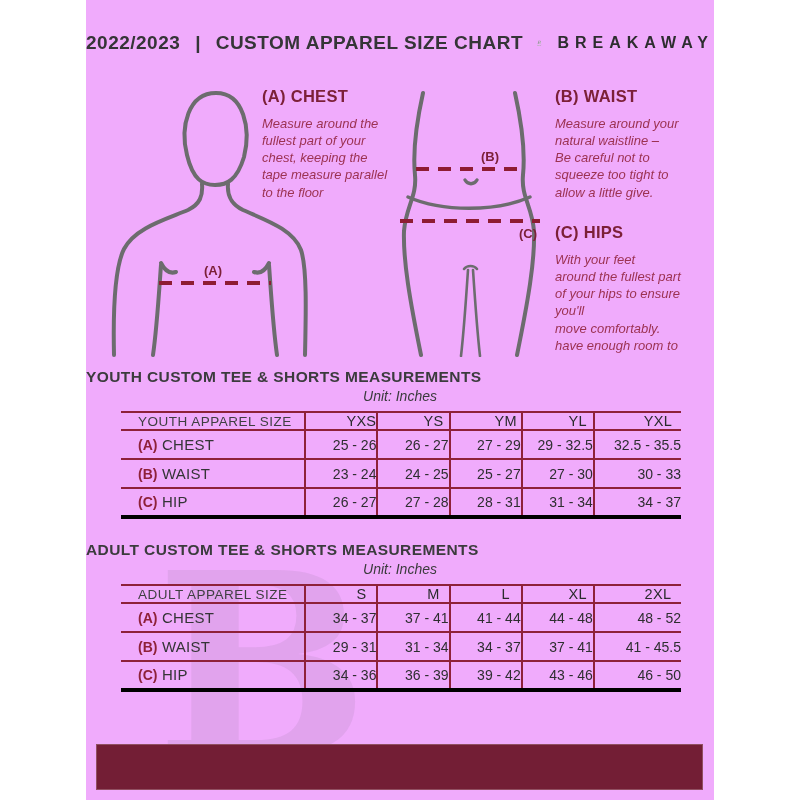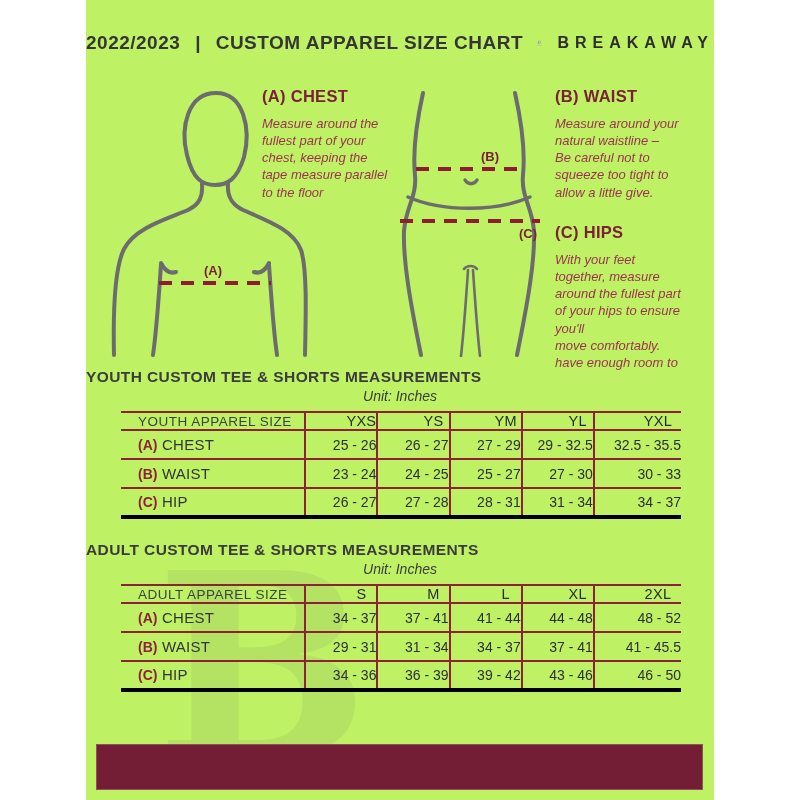--- a/index.html
+++ b/index.html
@@ -5,21 +5,21 @@
   * { margin:0; padding:0; box-sizing:border-box; }
   html,body { width:800px; height:800px; }
   body {
     background:#ffffff;
     font-family:"Liberation Sans", sans-serif;
     position:relative;
     overflow:hidden;
   }
   .page {
     position:absolute; left:86px; top:0; width:628px; height:800px;
-    background:#bef264; overflow:hidden;
+    background:#f0abfc; overflow:hidden;
   }
 
   
   .header {
     position:absolute; top:22px; left:0; right:0; height:42px;
     display:flex; align-items:center; justify-content:center; gap:13px;
   }
   .hdr-title { font-size:19px; font-weight:bold; color:#353537; letter-spacing:.5px; white-space:nowrap; }
   .hdr-pipe { font-size:19px; font-weight:bold; color:#353537; padding:0 2px; }
   .logo-svg { display:block; }
@@ -159,21 +159,20 @@
         <div>Be careful not to</div>
         <div>squeeze too tight to</div>
         <div>allow a little give.</div>
       </div>
     </div>
 
     <div class="guide-block gb-hips">
       <div class="guide-h">(C) HIPS</div>
       <div class="guide-p">
         <div>With your feet</div>
-        <div>together, measure</div>
         <div>around the fullest part</div>
         <div>of your hips to ensure</div>
         <div>you'll</div>
         <div>move comfortably.</div>
         <div>have enough room to</div>
       </div>
     </div>
   </div>
 
   <div class="watermark">B</div>

